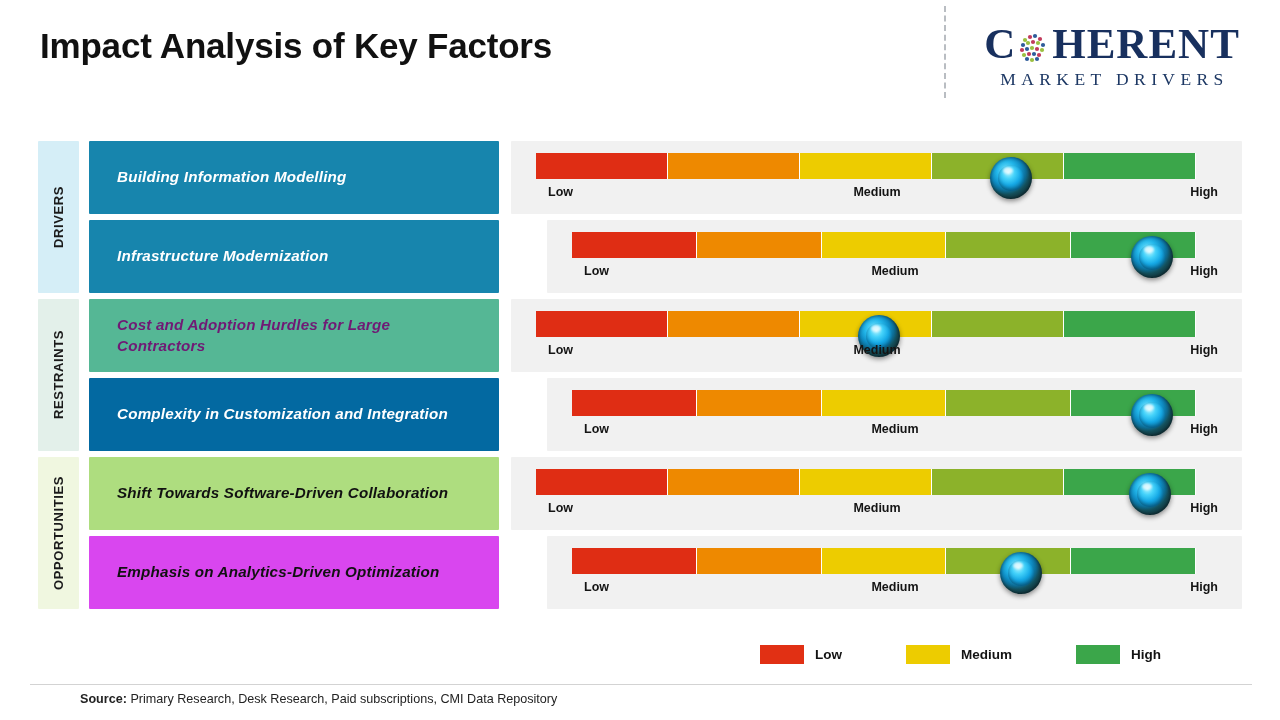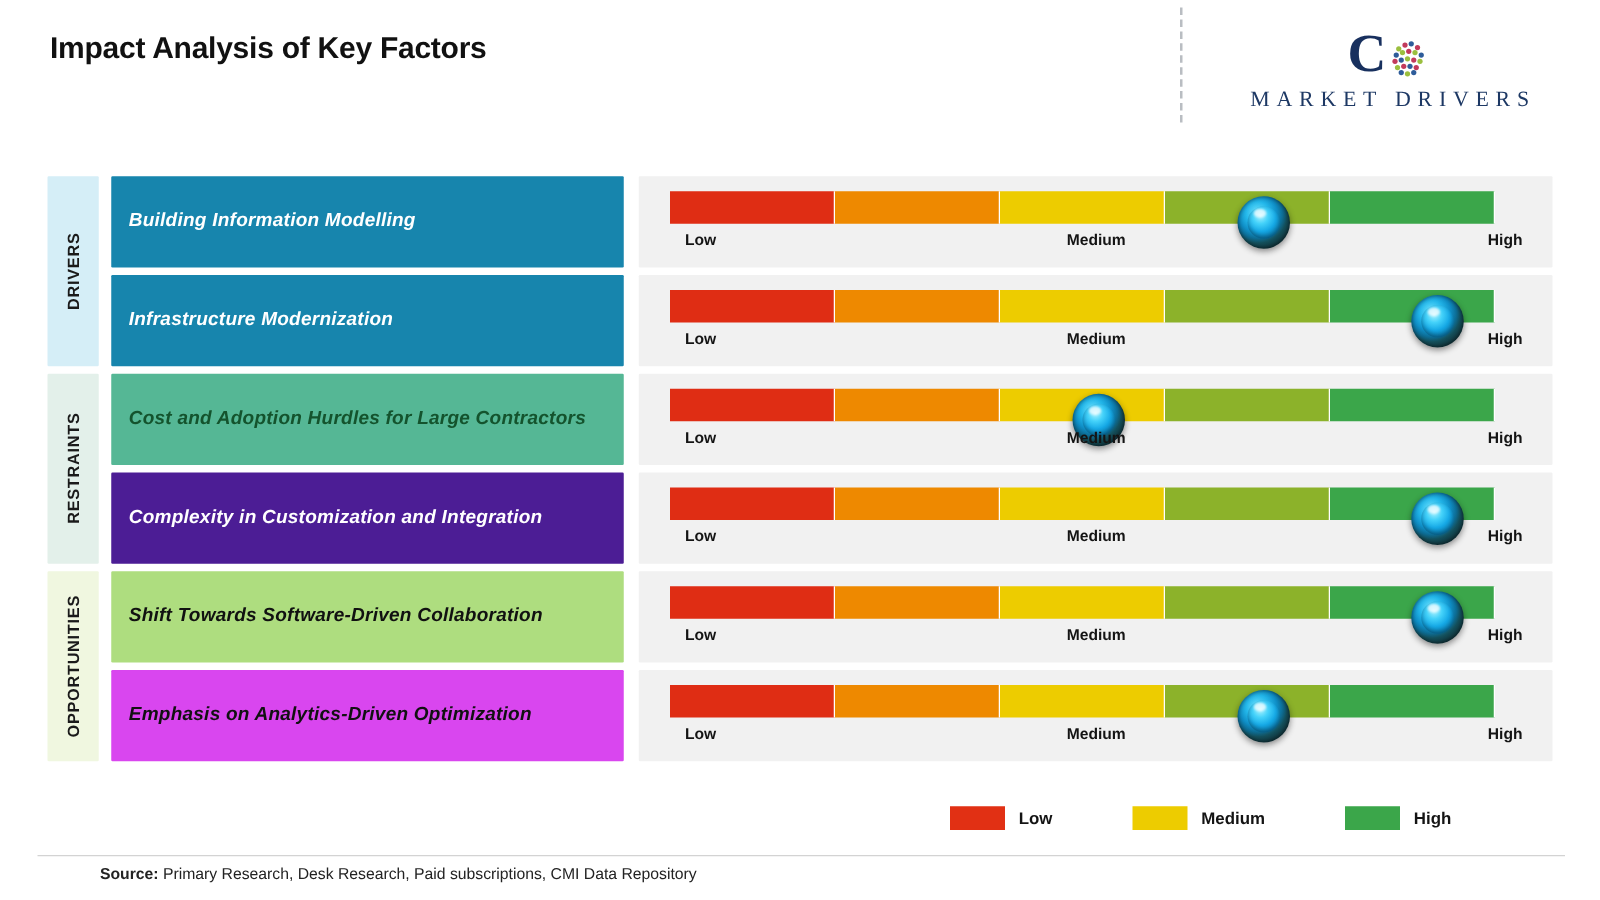--- a/index.html
+++ b/index.html
@@ -7,21 +7,21 @@
     width: 1280px; height: 720px;
     background: #ffffff;
     font-family: "Liberation Sans", sans-serif;
     overflow: hidden;
   }
   .page { position: relative; width: 1280px; height: 720px; background:#fff; }
 
   
   .header { position: absolute; left: 40px; top: 26px; }
   .title-main {
-    font-size: 24px; font-weight: 700; color: #111; letter-spacing: -0.2px;
+    font-size: 35px; font-weight: 700; color: #111; letter-spacing: -0.2px;
     line-height: 1.12; white-space: nowrap;
   }
   .title-sub {
     font-size: 31px; font-weight: 400; color: #1b1b1b; letter-spacing: -0.1px;
     line-height: 1.2; margin-top: 4px; white-space: nowrap;
   }
 
   
   .logo-sep {
     position: absolute; left: 944px; top: 6px; width: 0; height: 92px;
@@ -54,25 +54,25 @@
     border-radius: 1px;
   }
   .side-tab span {
     writing-mode: vertical-rl; transform: rotate(180deg);
     font-size: 13px; font-weight: 700; letter-spacing: 0.6px; color: #1a1a1a;
     white-space: nowrap;
   }
 
   .group-rows { flex: 1; }
   .row { display: flex; align-items: stretch; height: 73px; margin-bottom: 6px; }
-  .row:last-child { margin-bottom: 0; }
+  .row:last-child { margin-bottom: 0; gap: 36px; }
 
   .factor-card {
     width: 410px; flex: 0 0 410px; display: flex; align-items: center;
-    padding: 0 14px; border-radius: 1px;
+    padding: 0 28px; border-radius: 1px;
   }
   .factor-card .ftxt {
     font-size: 15.2px; font-style: italic; font-weight: 700;
     line-height: 1.35; letter-spacing: 0.2px;
   }
 
   .gauge-panel {
     flex: 1; margin-left: 12px; background: #f1f1f1; position: relative;
     border-radius: 1px;
   }
@@ -169,20 +169,21 @@
             <circle cx="7" cy="24" r="2.1" fill="#9bbf3f"></circle>
             <circle cx="12" cy="23" r="2.1" fill="#c23a5c"></circle>
             <circle cx="17" cy="23" r="2.1" fill="#2e5c9a"></circle>
             <circle cx="22" cy="24" r="2.1" fill="#c23a5c"></circle>
             <circle cx="10" cy="28" r="2.1" fill="#2e5c9a"></circle>
             <circle cx="15" cy="29" r="2.1" fill="#9bbf3f"></circle>
             <circle cx="20" cy="28" r="2.1" fill="#2e5c9a"></circle>
           </g>
         </svg>
       </span>
+      <span>HERENT</span>
     </div>
     <div class="logo-tag">MARKET DRIVERS</div>
   </div>
 
   <div class="matrix">
 
     <div class="group">
       <div class="side-tab" style="background:#D5EEF7">
         <span>DRIVERS</span>
       </div>
@@ -234,41 +235,41 @@
     </div>
 
     <div class="group">
       <div class="side-tab" style="background:#E3F0EA">
         <span>RESTRAINTS</span>
       </div>
       <div class="group-rows">
 
         <div class="row">
           <div class="factor-card" style="background:#55B795">
-            <div class="ftxt" style="color:#14532d">Cost and Adoption Hurdles for Large Contractors</div>
+            <div class="ftxt" style="color:#701a75">Cost and Adoption Hurdles for Large Contractors</div>
           </div>
           <div class="gauge-panel">
             <div class="gauge-bar">
               <div class="seg" style="background:#DF2D14"></div>
               <div class="seg" style="background:#EE8900"></div>
               <div class="seg" style="background:#EDCC00"></div>
               <div class="seg" style="background:#8CB22A"></div>
               <div class="seg" style="background:#3BA64A"></div>
               <div class="marker" style="left:52%"></div>
             </div>
             <div class="scale-labels">
               <span class="sl-low">Low</span>
               <span class="sl-med">Medium</span>
               <span class="sl-high">High</span>
             </div>
           </div>
         </div>
 
         <div class="row">
-          <div class="factor-card" style="background:#4c1d95">
+          <div class="factor-card" style="background:#0369a1">
             <div class="ftxt" style="color:#ffffff">Complexity in Customization and Integration</div>
           </div>
           <div class="gauge-panel">
             <div class="gauge-bar">
               <div class="seg" style="background:#DF2D14"></div>
               <div class="seg" style="background:#EE8900"></div>
               <div class="seg" style="background:#EDCC00"></div>
               <div class="seg" style="background:#8CB22A"></div>
               <div class="seg" style="background:#3BA64A"></div>
               <div class="marker" style="left:93%"></div>

